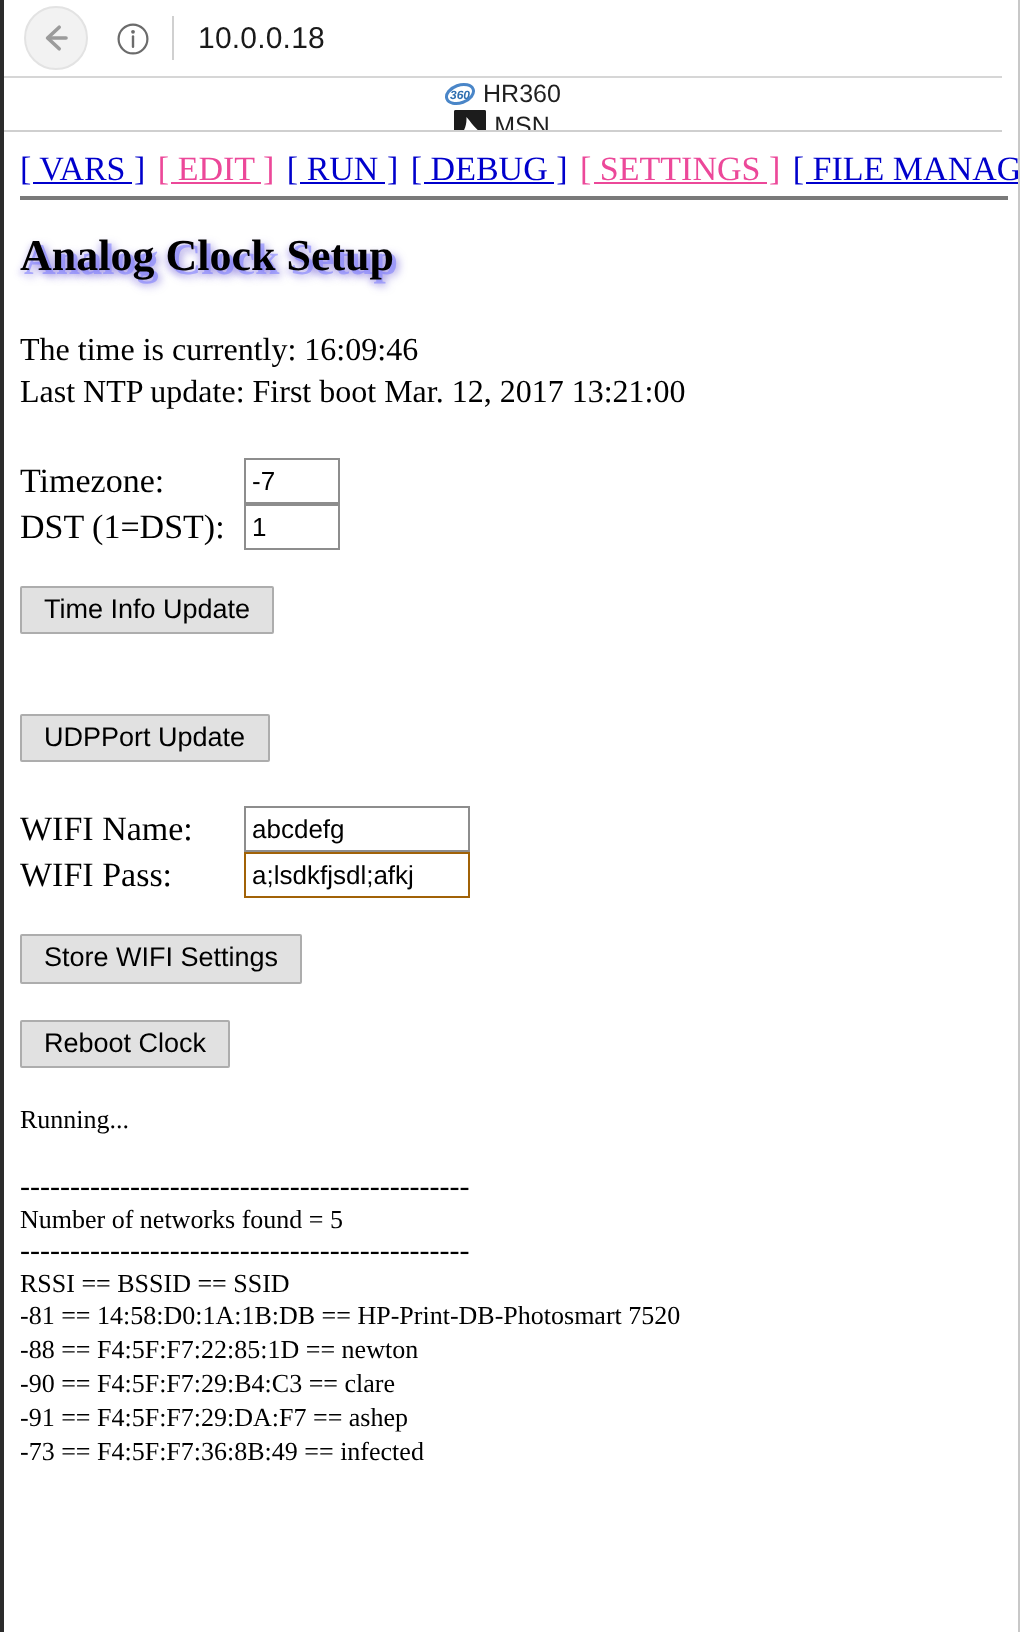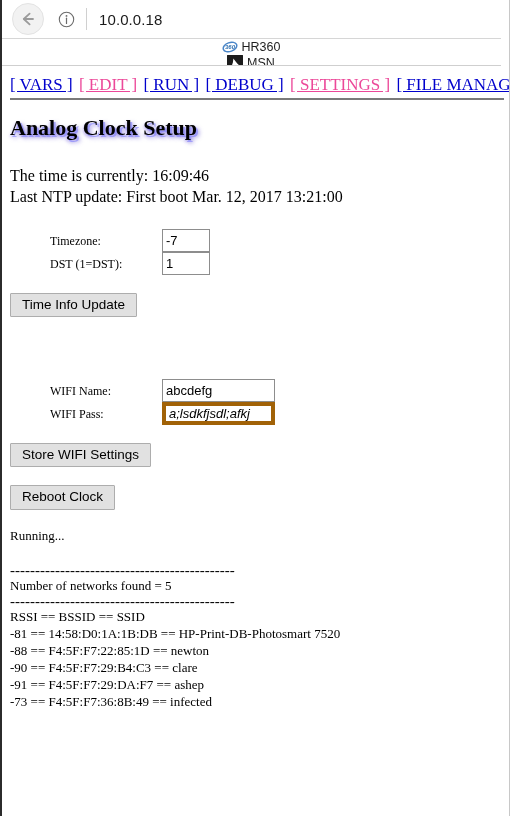--- a/index.html
+++ b/index.html
@@ -193,43 +193,41 @@
   }
   #time-block { margin-top: 26px; }
   #time-block .para { font-size: 16px; }
 
   .field-row {
     display: flex;
     align-items: center;
     height: 23px;
   }
   .field-label {
-    font-size: 12px;
+    font-size: 17px;
     width: 112px;
     flex: 0 0 auto;
     line-height: 1;
-    margin-left: 40px;
   }
   .txtbox {
     font-family: "Liberation Sans", sans-serif;
     font-size: 13px;
     color: #000;
     background: #ffffff;
     border: 1px solid #8d8d8d;
     height: 23px;
     box-sizing: border-box;
     padding: 0 2px 0 3px;
     outline: none;
   }
   .txtbox.narrow { width: 48px; }
   .txtbox.port   { width: 70px; }
   .txtbox.wide   { width: 113px; }
   .txtbox.focused {
-    border: 4px solid #a16207;
-    font-style: italic;
+    border: 1px solid #a16207;
   }
 
   .btn {
     font-family: "Liberation Sans", sans-serif;
     font-size: 13.5px;
     color: #000000;
     background: #e1e1e1;
     border: 1px solid #adadad;
     border-radius: 1px;
     padding: 4px 11px;
@@ -396,20 +394,21 @@
 
   <div class="spacer-18"></div>
 
   <button class="btn">Time Info Update</button>
 
   <div class="spacer-22"></div>
 
 
   <div class="spacer-18"></div>
 
+  <button class="btn">UDPPort Update</button>
 
   <div class="spacer-22"></div>
 
   <div class="field-row">
     <span class="field-label">WIFI Name:</span>
     <input class="txtbox wide" type="text" value="abcdefg" style="">
   </div>
   <div class="field-row">
     <span class="field-label">WIFI Pass:</span>
     <input class="txtbox wide focused" type="text" autofocus="" value="a;lsdkfjsdl;afkj" style="">

